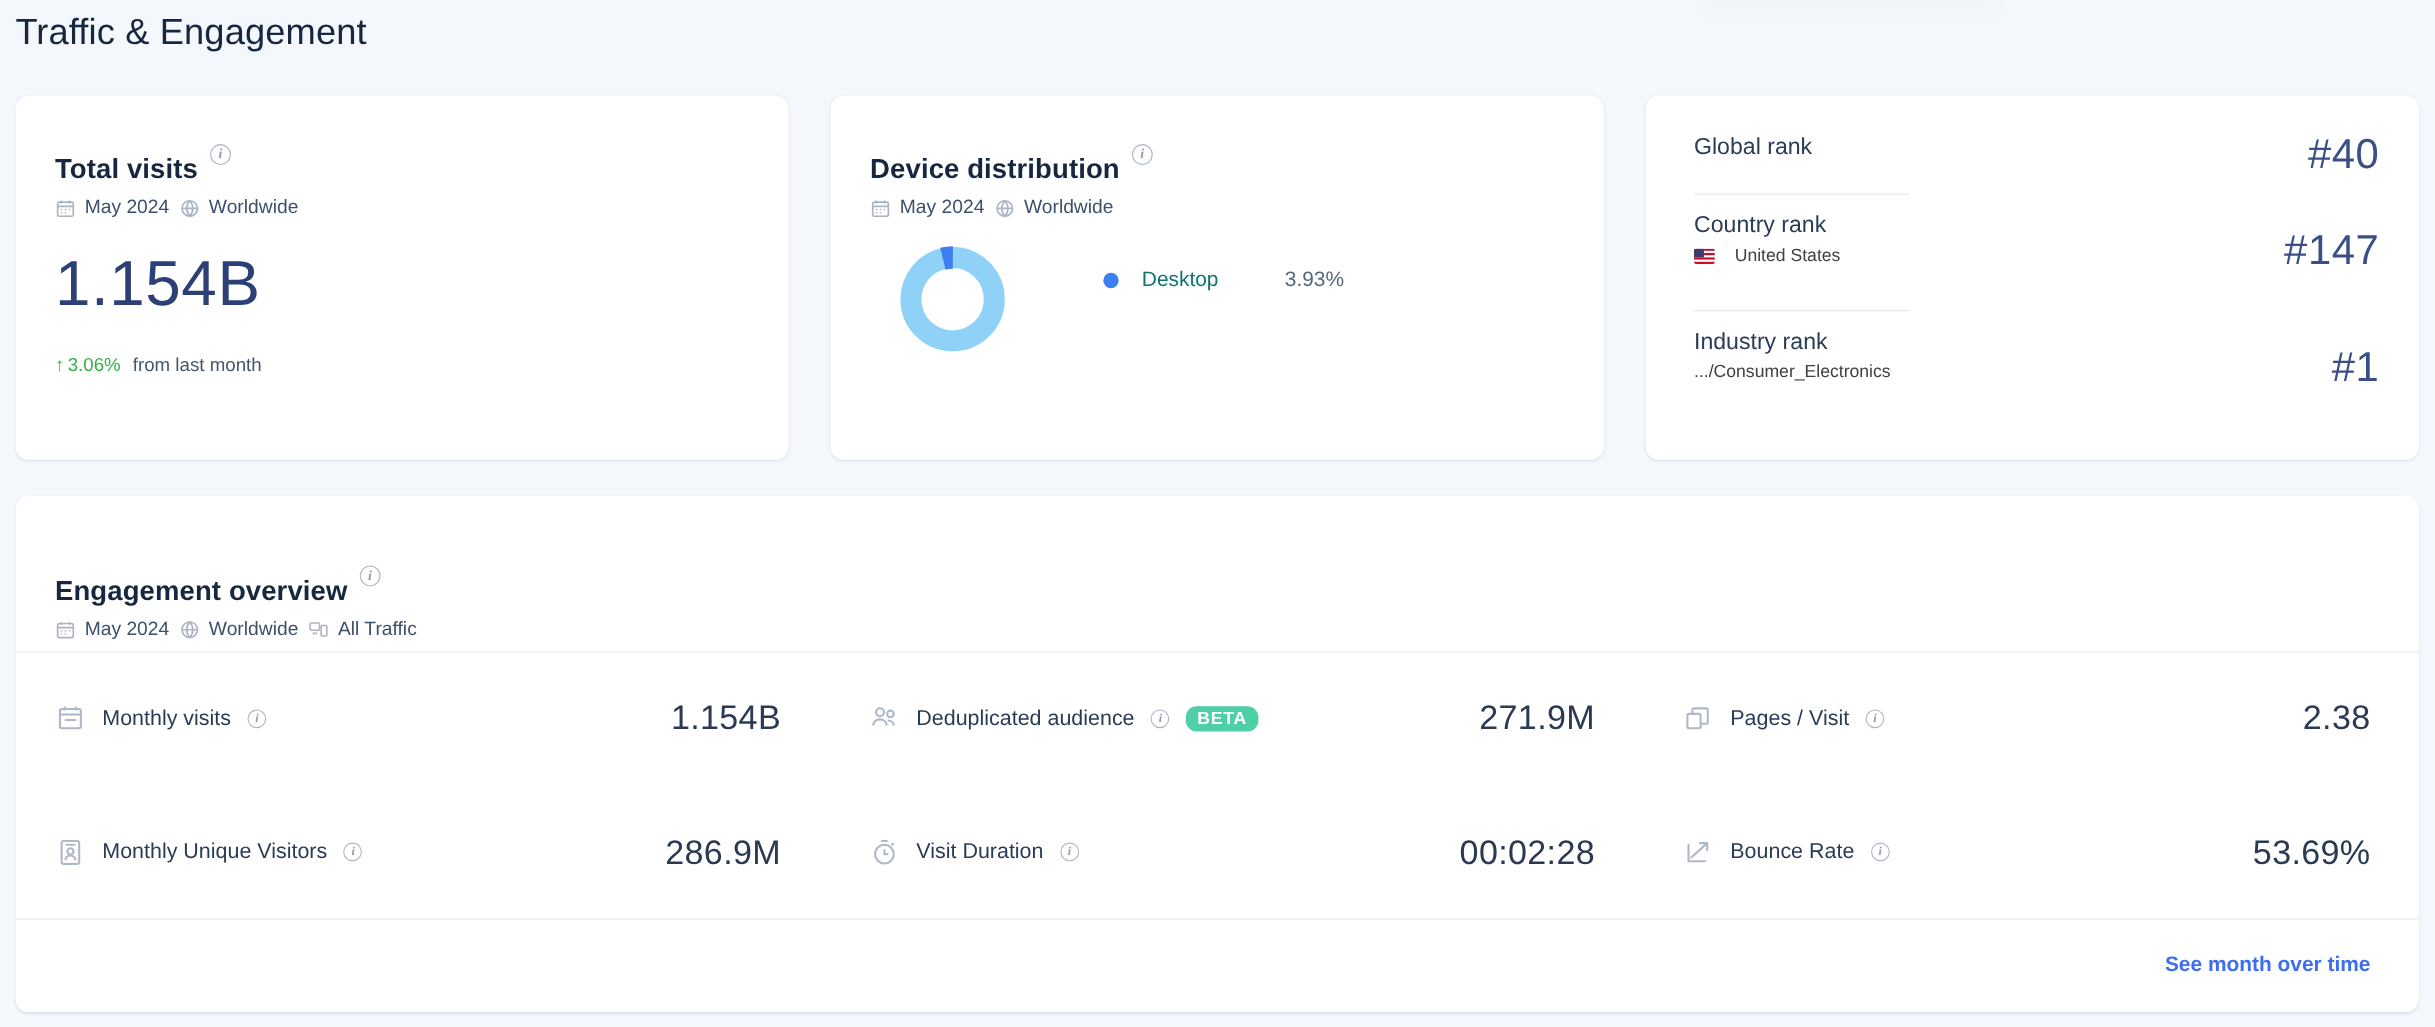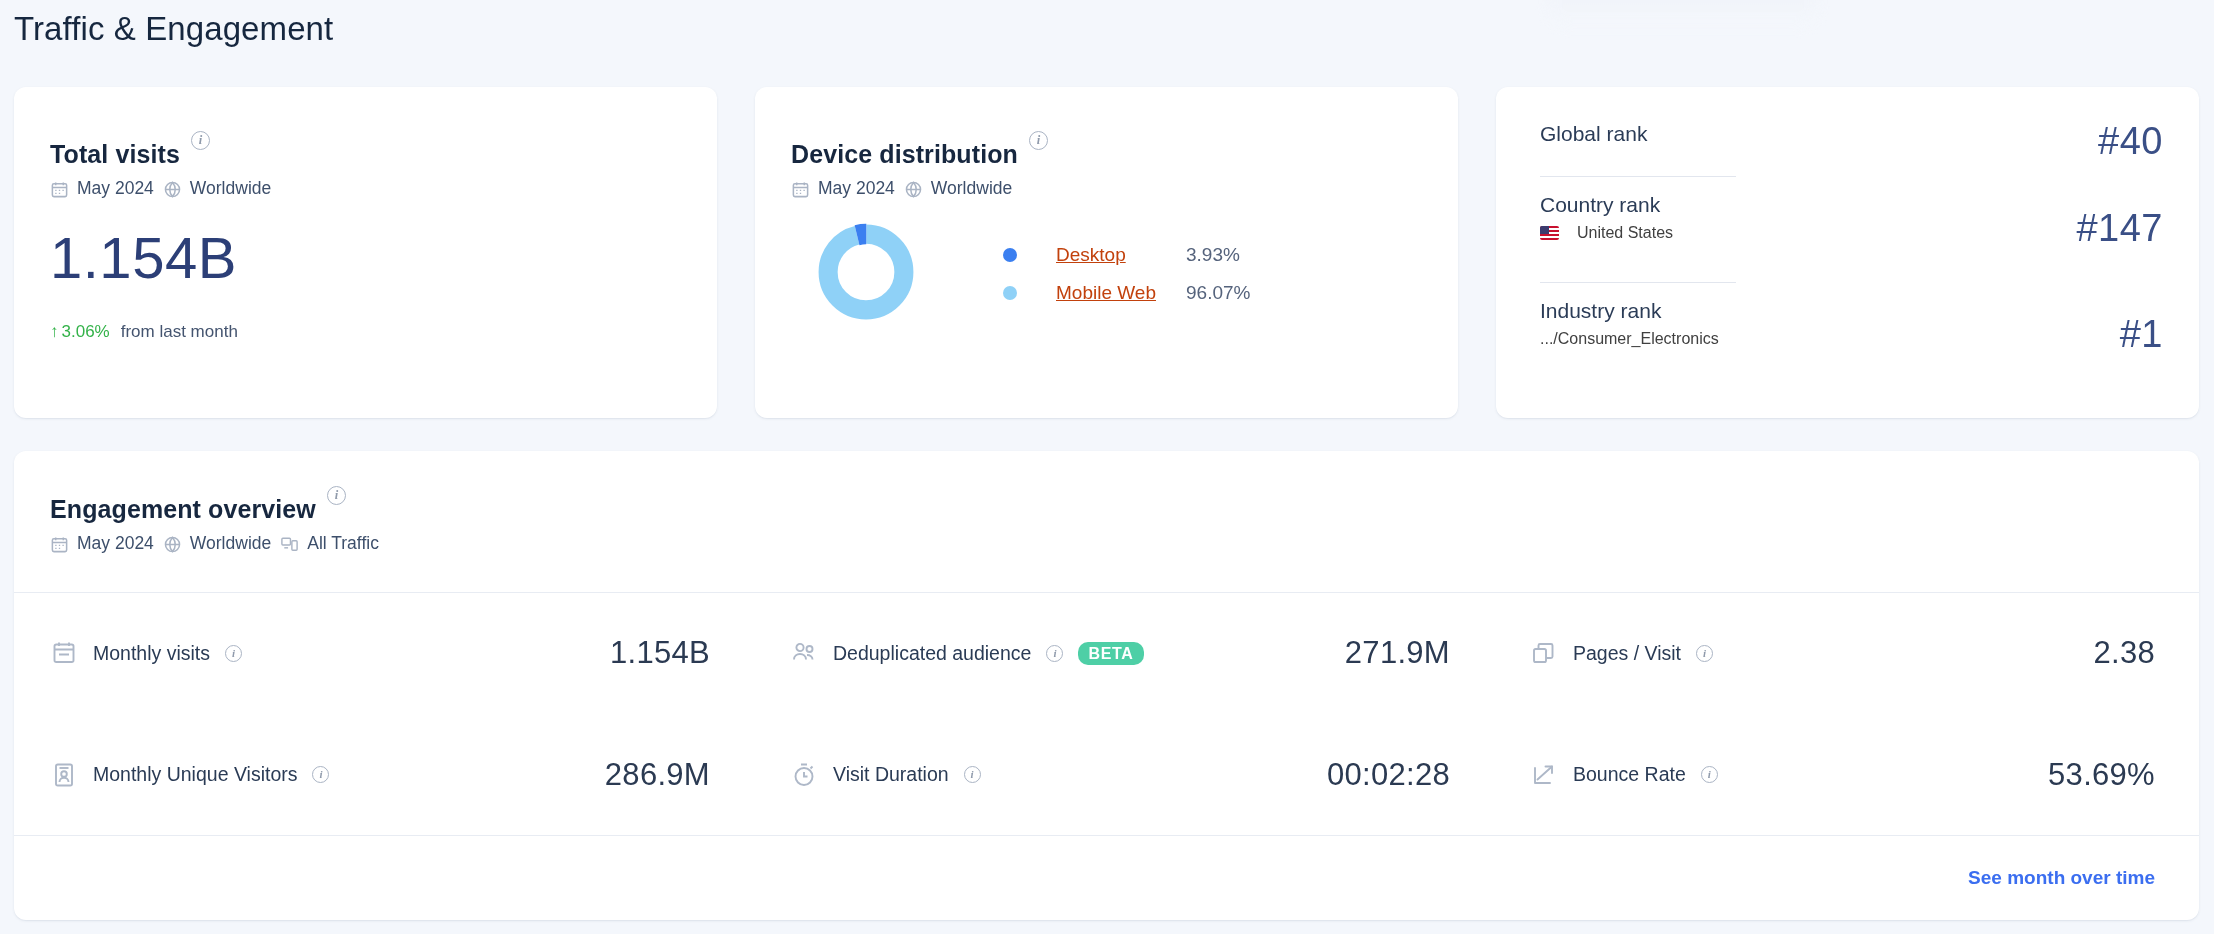--- a/index.html
+++ b/index.html
@@ -82,21 +82,21 @@
   .delta-label { color: #44546f; }
 
   
   .donut-wrap { position: absolute; left: 61px; top: 135px; }
   .legend { position: absolute; left: 248px; top: 149px; }
   .legend-row {
     display: flex; align-items: center; height: 38px;
     font-size: 19px;
   }
   .legend-dot { width: 14px; height: 14px; border-radius: 50%; flex: none; }
-  .legend-name { color: #c2410c; width: 130px; margin-left: 39px; text-decoration: underline; }
+  .legend-name { color: #0f766e; width: 130px; margin-left: 21px; }
   .legend-val { color: #55637c; }
 
   
   .rank-row {
     position: absolute; left: 44px; right: 36px;
     display: flex; align-items: flex-start; justify-content: space-between;
   }
   .rank-label { font-size: 21px; color: #2b3c57; }
   .rank-sub {
     margin-top: 7px; font-size: 16px; color: #404040;
@@ -108,21 +108,21 @@
   }
   .rank-divider {
     position: absolute; left: 44px; width: 196px; height: 1px; background: #e2e6ee;
   }
   .flag {
     width: 19px; height: 14px; border-radius: 2px; flex: none;
     overflow: hidden; display: inline-block;
   }
 
   
-  .eng-head { position: absolute; left: 36px; top: 16px; }
+  .eng-head { position: absolute; left: 36px; top: 44px; }
   .eng-divider { position: absolute; left: 0; right: 0; height: 1px; background: #e8ecf3; }
   #eng-div-top { top: 141px; }
   #eng-div-bottom { top: 384px; }
 
   .eng-grid {
     position: absolute; left: 0; right: 0; top: 141px;
     display: grid;
     grid-template-columns: 740px 740px 705px;
     grid-template-rows: 122px 121px;
   }
@@ -228,25 +228,20 @@
         <circle cx="21" cy="21" r="15.915" fill="none" stroke="#8fd1f7" stroke-width="8" stroke-dasharray="96.07 3.93" stroke-dashoffset="25"></circle>
         <circle cx="21" cy="21" r="15.915" fill="none" stroke="#3b7ff0" stroke-width="8.6" stroke-dasharray="3.93 96.07" stroke-dashoffset="28.93"></circle>
       </svg>
     </div>
 
     <div class="legend">
       <div class="legend-row">
         <span class="legend-dot" style="background:#3b7ff0"></span>
         <span class="legend-name">Desktop</span>
         <span class="legend-val">3.93%</span>
-      </div>
-      <div class="legend-row">
-        <span class="legend-dot" style="background:#8fd1f7"></span>
-        <span class="legend-name">Mobile Web</span>
-        <span class="legend-val">96.07%</span>
       </div>
     </div>
   </section>
 
   <section class="card" id="card-ranks">
 
     <div class="rank-row" style="top:35px;">
       <div>
         <div class="rank-label">Global rank</div>
       </div>

